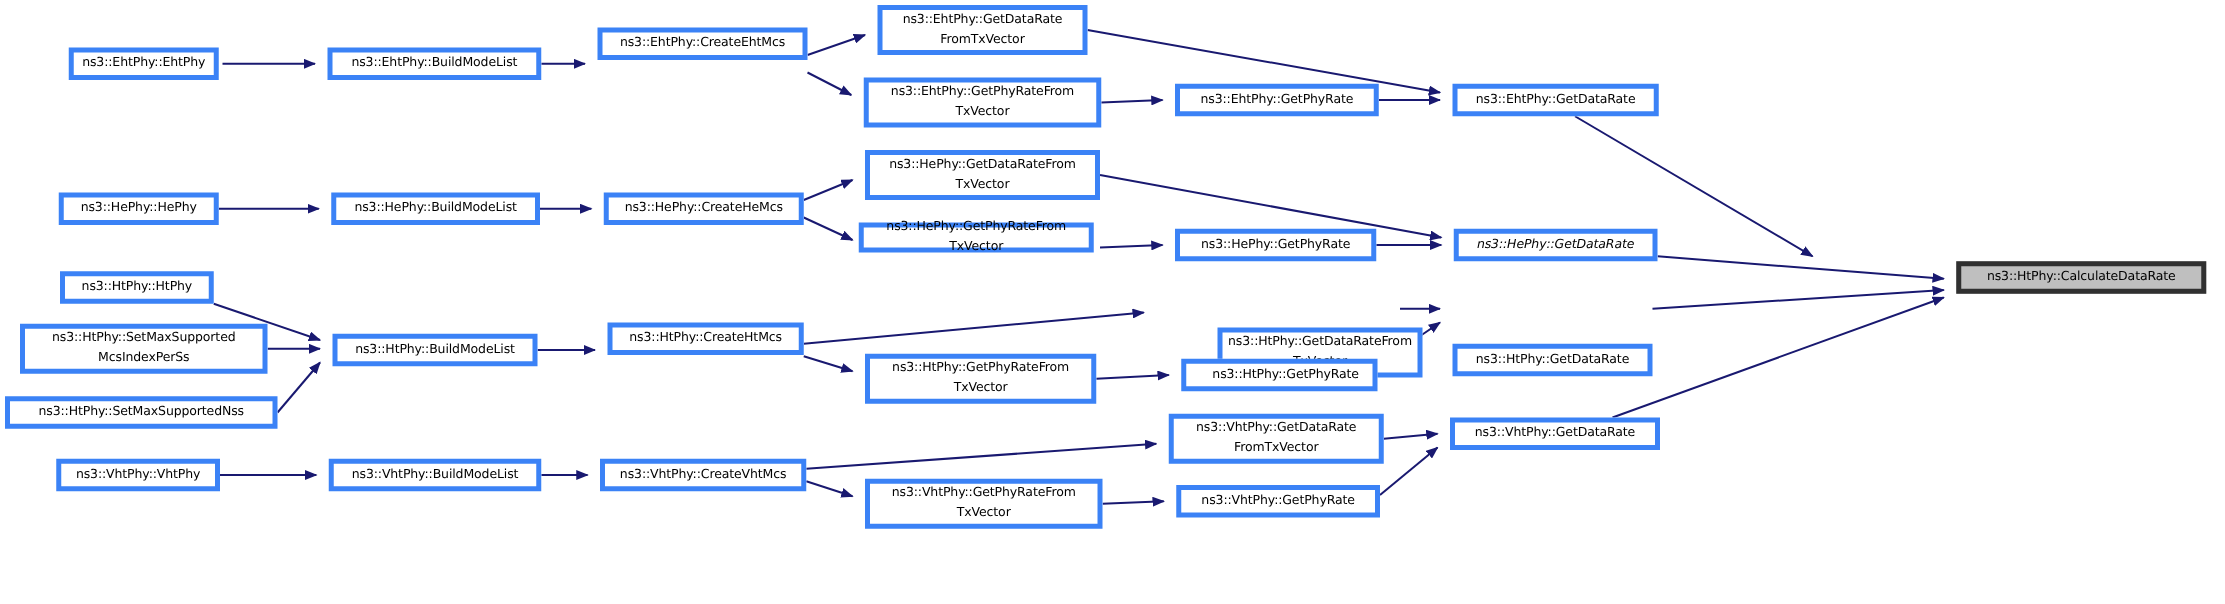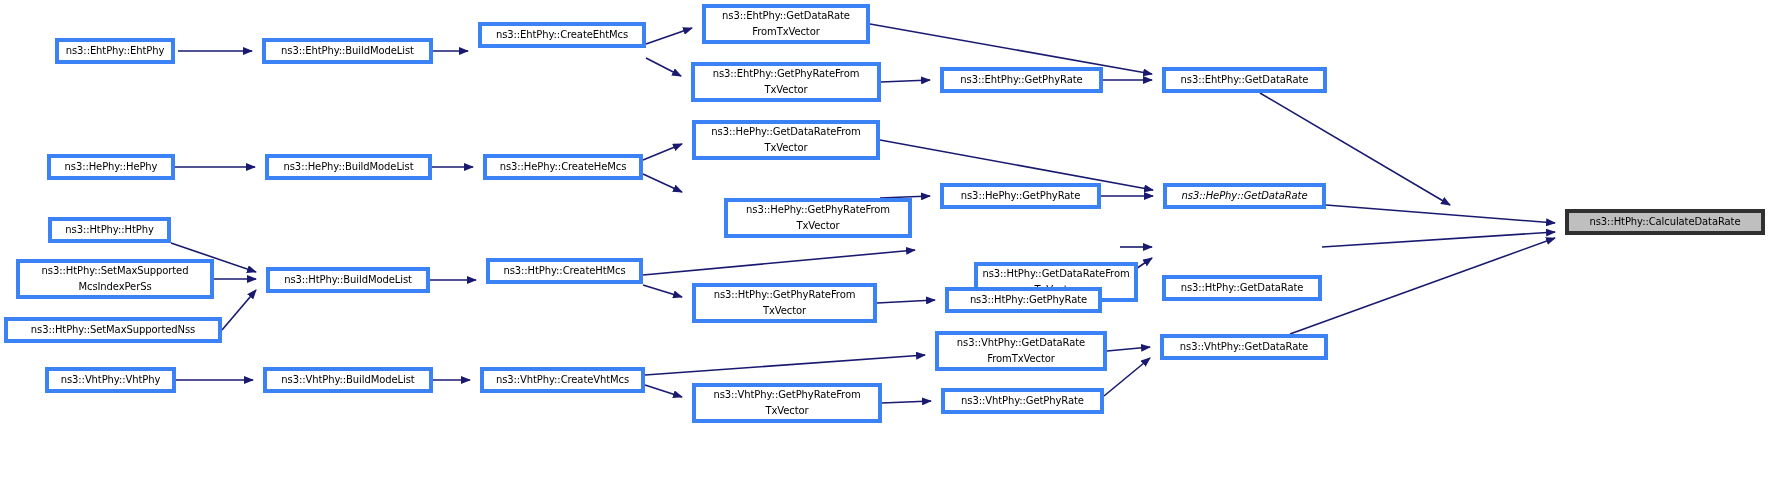--- a/index.html
+++ b/index.html
@@ -102,21 +102,21 @@
 FromTxVector</div>
       <div class="node" style="left: 691px; top: 62px; width: 190px; height: 40px;">ns3::EhtPhy::GetPhyRateFrom
 TxVector</div>
       <div class="node" style="left: 940px; top: 67px; width: 163px; height: 26px;">ns3::EhtPhy::GetPhyRate</div>
       <div class="node" style="left: 1162px; top: 67px; width: 165px; height: 26px;">ns3::EhtPhy::GetDataRate</div>
       <div class="node" style="left: 47px; top: 154px; width: 128px; height: 26px;">ns3::HePhy::HePhy</div>
       <div class="node" style="left: 265px; top: 154px; width: 167px; height: 26px;">ns3::HePhy::BuildModeList</div>
       <div class="node" style="left: 483px; top: 154px; width: 160px; height: 26px;">ns3::HePhy::CreateHeMcs</div>
       <div class="node" style="left: 692px; top: 120px; width: 188px; height: 40px;">ns3::HePhy::GetDataRateFrom
 TxVector</div>
-      <div class="node" style="left: 724px; top: 178px; width: 188px; height: 40px; margin-top: 20px;">ns3::HePhy::GetPhyRateFrom
+      <div class="node" style="left: 687px; top: 178px; width: 188px; height: 24px;">ns3::HePhy::GetPhyRateFrom
 TxVector</div>
       <div class="node" style="left: 940px; top: 183px; width: 161px; height: 26px;">ns3::HePhy::GetPhyRate</div>
       <div class="node" style="left: 1163px; top: 183px; width: 163px; height: 26px; font-style: italic;">ns3::HePhy::GetDataRate</div>
       <div class="node" style="left: 48px; top: 217px; width: 123px; height: 26px;">ns3::HtPhy::HtPhy</div>
       <div class="node" style="left: 16px; top: 259px; width: 198px; height: 40px;">ns3::HtPhy::SetMaxSupported
 McsIndexPerSs</div>
       <div class="node" style="left: 4px; top: 317px; width: 218px; height: 26px;">ns3::HtPhy::SetMaxSupportedNss</div>
       <div class="node" style="left: 266px; top: 267px; width: 164px; height: 26px;">ns3::HtPhy::BuildModeList</div>
       <div class="node" style="left: 486px; top: 258px; width: 157px; height: 26px;">ns3::HtPhy::CreateHtMcs</div>
       <div class="node" style="left: 974px; top: 227px; width: 164px; height: 40px; margin-top: 35px;">ns3::HtPhy::GetDataRateFrom

